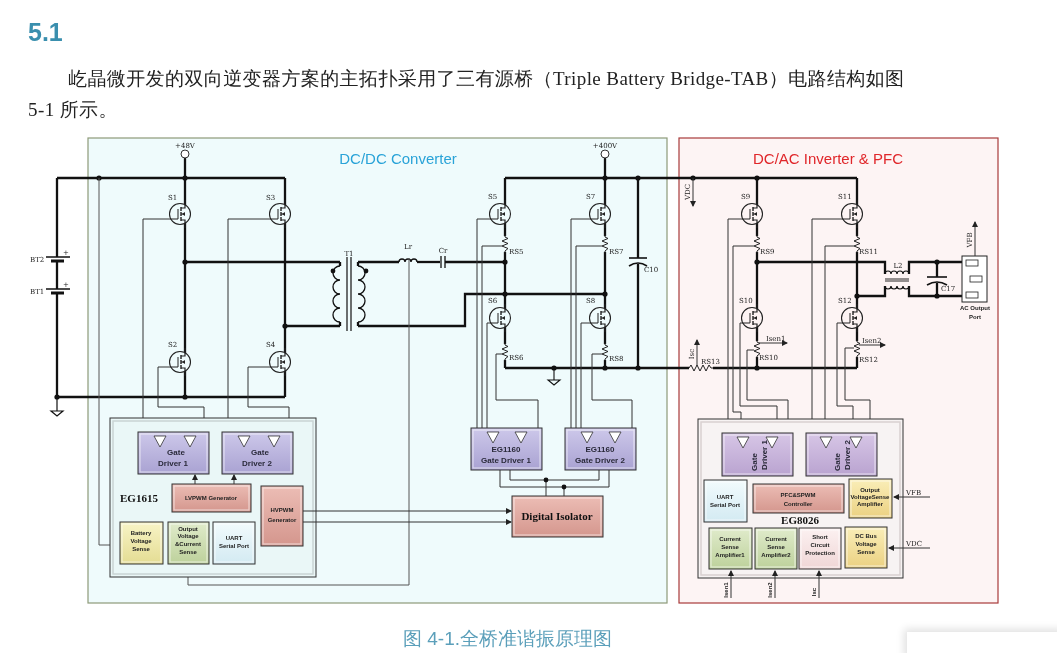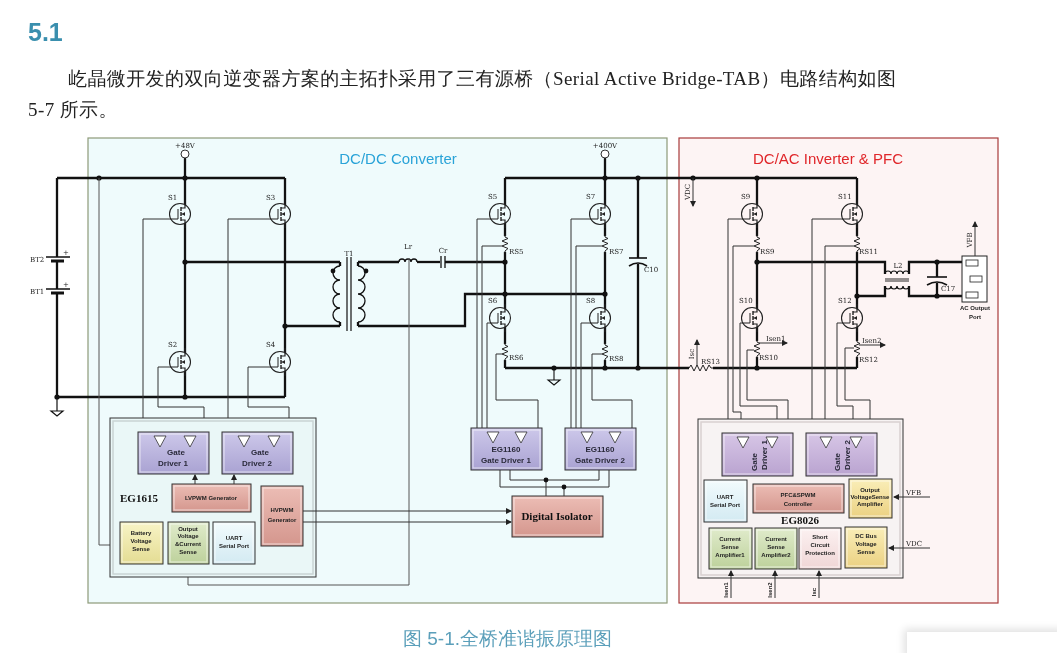--- a/index.html
+++ b/index.html
@@ -23,22 +23,22 @@
   .panel-title{font-family:"Liberation Sans",sans-serif;font-size:15px;}
   .box{stroke:#333;stroke-width:1;}
   .bevel{fill:none;stroke:rgba(255,255,255,0.55);stroke-width:1.2;}
 </style>
 </head>
 <body style="--heading: #3a8fae; --caption: #5b9fba;">
 
 <div class="heading">
   <span class="num">5.1</span>
 </div>
-<div class="para l1">屹晶微开发的双向逆变器方案的主拓扑采用了三有源桥（Serial Active Bridge-TAB）电路结构如图</div>
-<div class="para l2">5-7 所示。</div>
+<div class="para l1">屹晶微开发的双向逆变器方案的主拓扑采用了三有源桥（Triple Battery Bridge-TAB）电路结构如图</div>
+<div class="para l2">5-1 所示。</div>
 
 <svg id="diagram" width="1057" height="653" viewBox="0 0 1057 653">
   <defs>
     <marker id="arr" markerWidth="6" markerHeight="6" refX="5" refY="3" orient="auto" markerUnits="userSpaceOnUse">
       <path d="M0,0 L6,3 L0,6 z" fill="#222"></path>
     </marker>
     <linearGradient id="gLav" x1="0" y1="0" x2="0" y2="1">
         <stop offset="0" stop-color="#cdc8ea"></stop>
         <stop offset="1" stop-color="#a9a2d2"></stop>
       </linearGradient>
@@ -444,14 +444,14 @@
   <path class="sg" d="M930,548 H889" marker-end="url(#arr)"></path>
   <text class="lbl" x="906" y="546" font-size="6">VDC</text>
   <path class="sg" d="M731,598 V571" marker-end="url(#arr)"></path>
   <path class="sg" d="M775,598 V571" marker-end="url(#arr)"></path>
   <path class="sg" d="M819,598 V571" marker-end="url(#arr)"></path>
   <text class="blbl" transform="translate(728,590) rotate(-90)" text-anchor="middle" font-size="5.5">Isen1</text>
   <text class="blbl" transform="translate(772,590) rotate(-90)" text-anchor="middle" font-size="5.5">Isen2</text>
   <text class="blbl" transform="translate(816,592) rotate(-90)" text-anchor="middle" font-size="5.5">Isc</text>
 </svg>
 
-<div class="caption">图 5-1.全桥准谐振原理图</div>
+<div class="caption">图 4-1.全桥准谐振原理图</div>
 <div class="float-panel"></div>
 
 </body></html>

